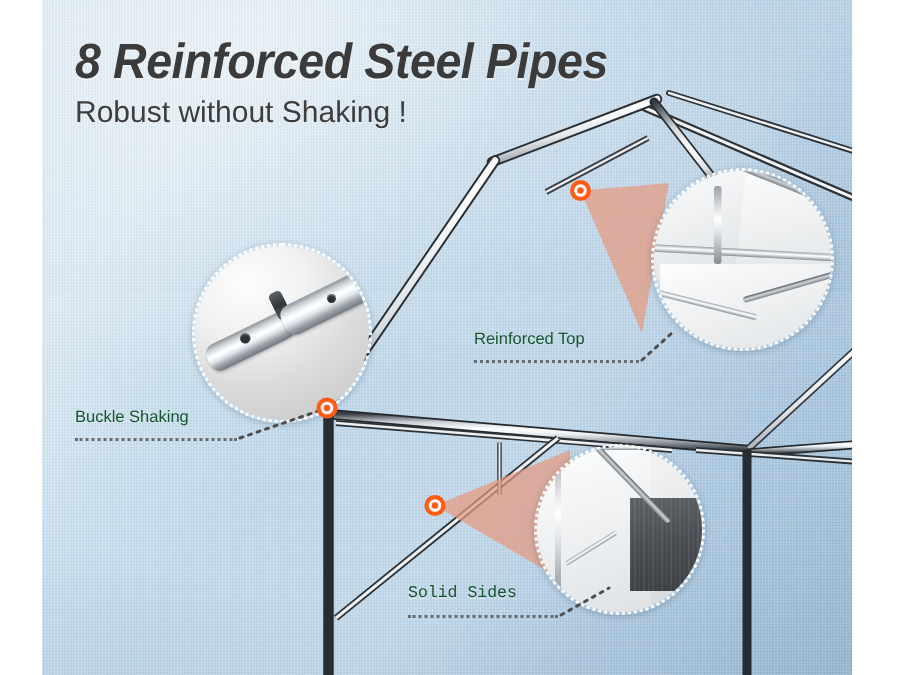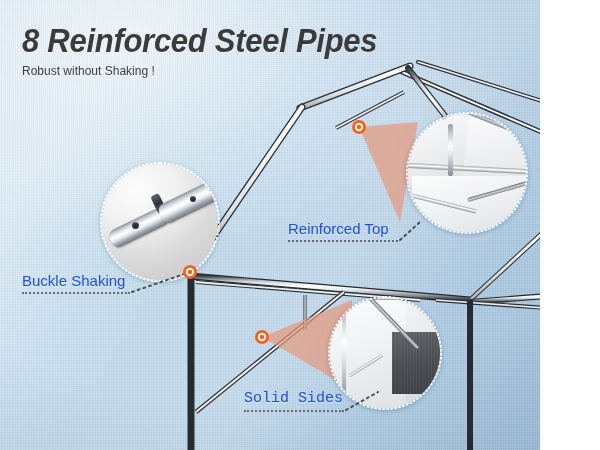--- a/index.html
+++ b/index.html
@@ -8,20 +8,21 @@
     padding: 0;
     background: #ffffff;
   }
   #banner {
     position: relative;
     width: 540px;
     height: 450px;
     overflow: hidden;
     font-family: "Liberation Sans", sans-serif;
     background: #b9d3e6;
+    margin-left: 28px;
   }
 
   
   .bg-base {
     position: absolute;
     inset: 0;
     background:
       radial-gradient(120% 90% at 28% 8%, rgba(255,255,255,0.55) 0%, rgba(255,255,255,0.0) 55%),
       linear-gradient(118deg,
         #d7e7f2 0%,
@@ -80,21 +81,21 @@
     letter-spacing: -0.3px;
     color: #3b3b3b;
     white-space: nowrap;
     text-shadow: 0 1px 0 rgba(255,255,255,0.45);
     transform: scaleX(0.94);
     transform-origin: left center;
   }
   .subline {
     position: absolute;
     left: 22px;
-    font-size: 12px;
+    font-size: 20px;
     color: #3d3d3d;
     white-space: nowrap;
     text-shadow: 0 1px 0 rgba(255,255,255,0.4);
   }
   .subline.l1 { top: 64px; }
   .subline.l2 { top: 86px; }
 
   
   .callout {
     position: absolute;
@@ -181,22 +182,22 @@
   .dark-panel {
     position: absolute;
     background:
       repeating-linear-gradient(90deg, rgba(255,255,255,0.07) 0 1px, rgba(0,0,0,0) 1px 3px),
       linear-gradient(170deg, #5e6165 0%, #4a4d51 45%, #3a3d41 100%);
   }
 
   
   .label {
     position: absolute;
-    color: #1d4ed8;
-    font-size: 15px;
+    color: #14532d;
+    font-size: 11px;
     white-space: nowrap;
     text-shadow: 0 1px 0 rgba(255,255,255,0.35);
   }
   .label-underline {
     position: absolute;
     height: 0;
     border-bottom: 2px dotted #5a5a5a;
     opacity: 0.85;
   }
 </style>

